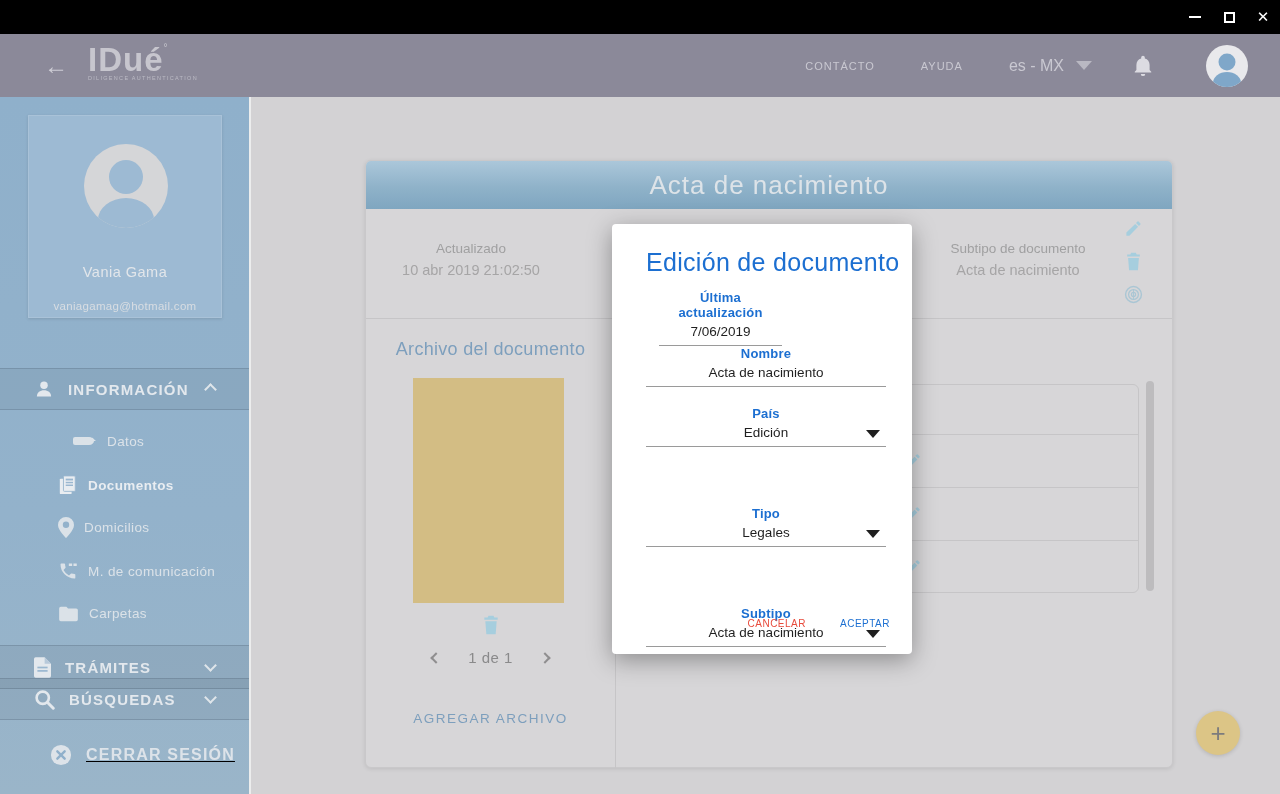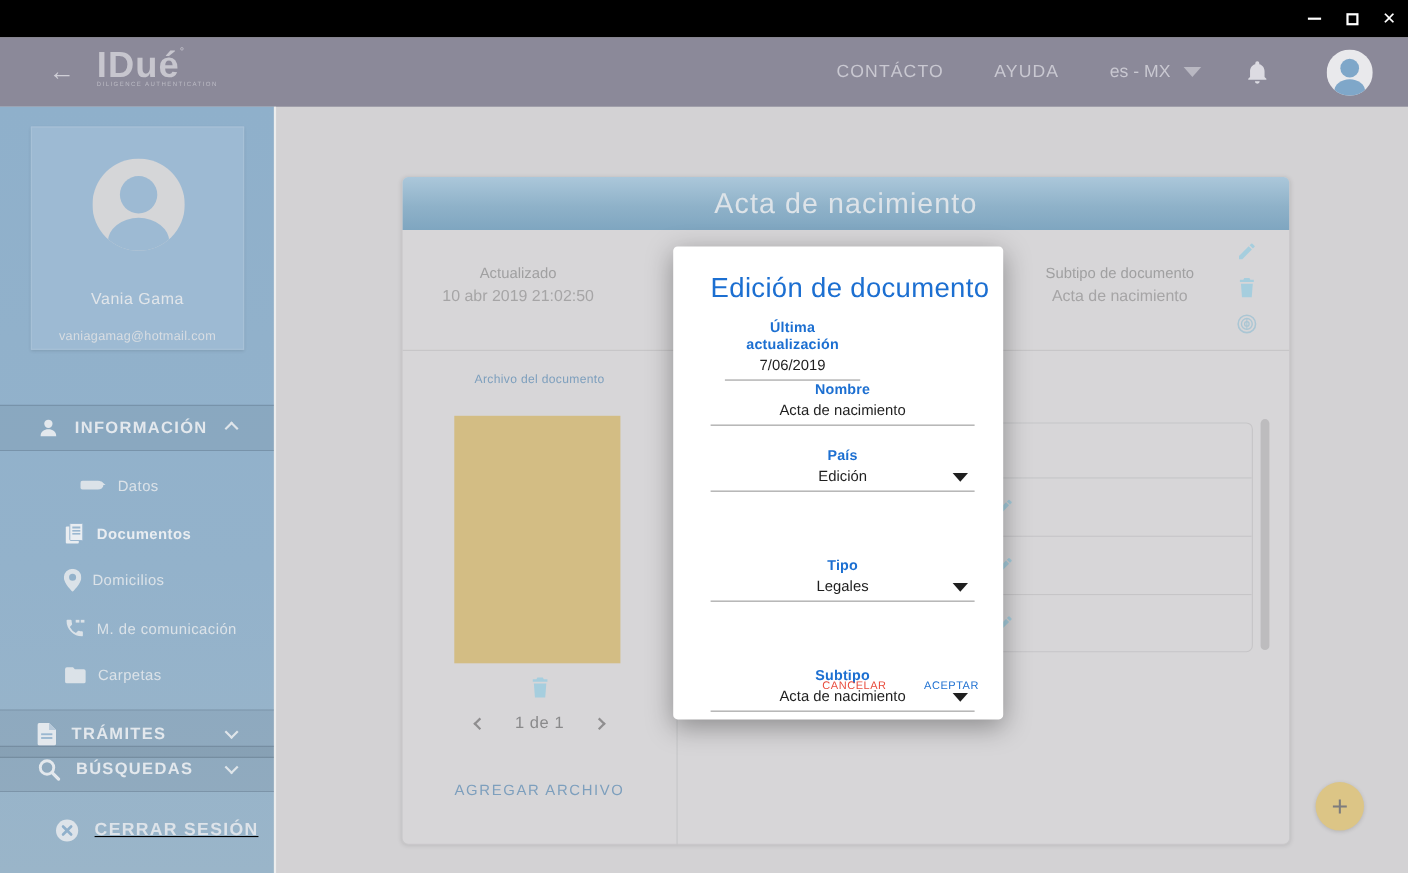--- a/index.html
+++ b/index.html
@@ -15,21 +15,21 @@
   .winbtn .sq { width:11px; height:11px; border:2px solid #fff; }
 
   
   .appbar { position:absolute; left:0; top:34px; width:1280px; height:63px; background:#8b8999; }
   .back { position:absolute; left:44px; top:18px; font-size:24px; color:#cfced6; cursor:pointer; }
   .logo { position:absolute; left:88px; top:8px; color:#c7c6ce; }
   .logo-main { font-size:33px; font-weight:bold; letter-spacing:1px; line-height:34px; }
   .logo-reg { font-size:10px; vertical-align:20px; }
   .logo-sub { font-size:5.5px; letter-spacing:1.3px; margin-top:-2px; color:#bcbbc5; }
   .appnav { position:absolute; right:0; top:0; height:63px; display:flex; align-items:center; }
-  .appnav-link { color:#c9c8d1; font-size:16px; letter-spacing:1px; margin-right:46px; cursor:pointer; }
+  .appnav-link { color:#c9c8d1; font-size:11px; letter-spacing:1px; margin-right:46px; cursor:pointer; }
   .lang { display:flex; align-items:center; color:#c9c8d1; font-size:16px; margin-right:40px; cursor:pointer; }
   .tri-down { width:0; height:0; border-left:8px solid transparent; border-right:8px solid transparent;
               border-top:9px solid #b9b8c2; margin-left:12px; }
   .bellwrap { margin-right:52px; cursor:pointer; }
   .avatar-sm { width:42px; height:42px; margin-right:32px; cursor:pointer; }
 
   
   .sidebar { position:absolute; left:0; top:97px; width:251px; height:697px;
              background:linear-gradient(180deg,#8fb0cb 0%,#93b2cb 60%,#9ab5c9 100%);
              border-right:2px solid #eceded; }
@@ -69,21 +69,21 @@
               border-bottom:1px solid #c6c5c7; }
   .meta-block { position:absolute; text-align:center; }
   .meta-label { color:#a0a0a1; font-size:13.5px; }
   .meta-value { color:#a6a5a6; font-size:14.5px; margin-top:6px; }
   .card-icons { position:absolute; left:758px; top:10px; display:flex; flex-direction:column; align-items:center; }
   .card-icons .ic { margin-top:14px; cursor:pointer; display:flex; }
 
   .left-panel { position:absolute; left:0; top:158px; width:250px; height:450px;
                 border-right:1px solid #c6c5c7; }
   .archive-title { position:absolute; left:0; top:20px; width:100%; text-align:center;
-                   color:#7d9fbd; font-size:11px; letter-spacing:0.3px; }
+                   color:#7d9fbd; font-size:18px; letter-spacing:0.3px; }
   .preview { position:absolute; left:47px; top:59px; width:151px; height:225px; background:#d3bd84; cursor:pointer; }
   .preview-trash { position:absolute; left:0; top:296px; width:100%; display:flex; justify-content:center; cursor:pointer; }
   .pager { position:absolute; left:0; top:330px; width:100%; display:flex; align-items:center; justify-content:center; }
   .pg-chev { width:8px; height:8px; border-right:2px solid #8f8e8f; border-bottom:2px solid #8f8e8f; cursor:pointer; }
   .pg-chev.left { transform:rotate(135deg); margin-right:28px; }
   .pg-chev.right { transform:rotate(-45deg); margin-left:28px; }
   .pg-text { color:#8a8a8b; font-size:15px; letter-spacing:0.5px; }
   .add-file { position:absolute; left:0; top:392px; width:100%; text-align:center;
               color:#7d9fbd; font-size:13.5px; letter-spacing:1.5px; cursor:pointer; }
 

